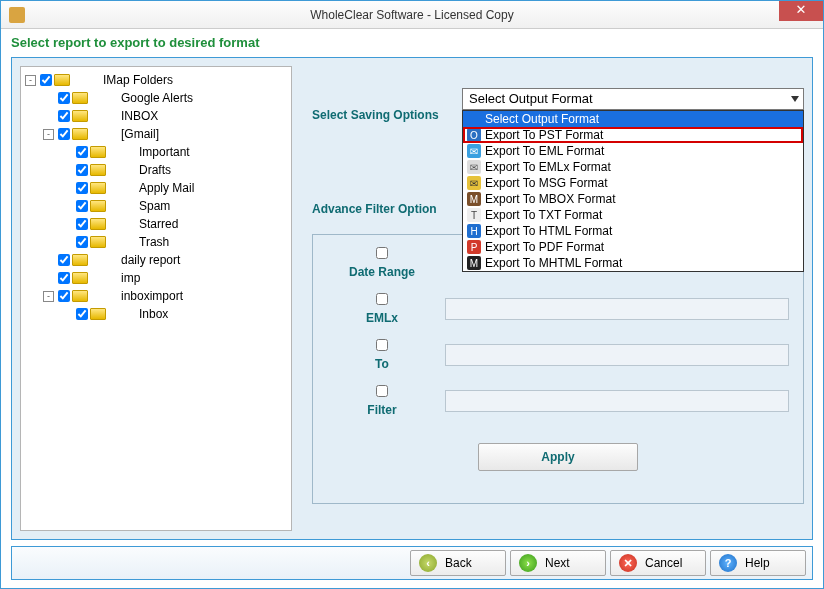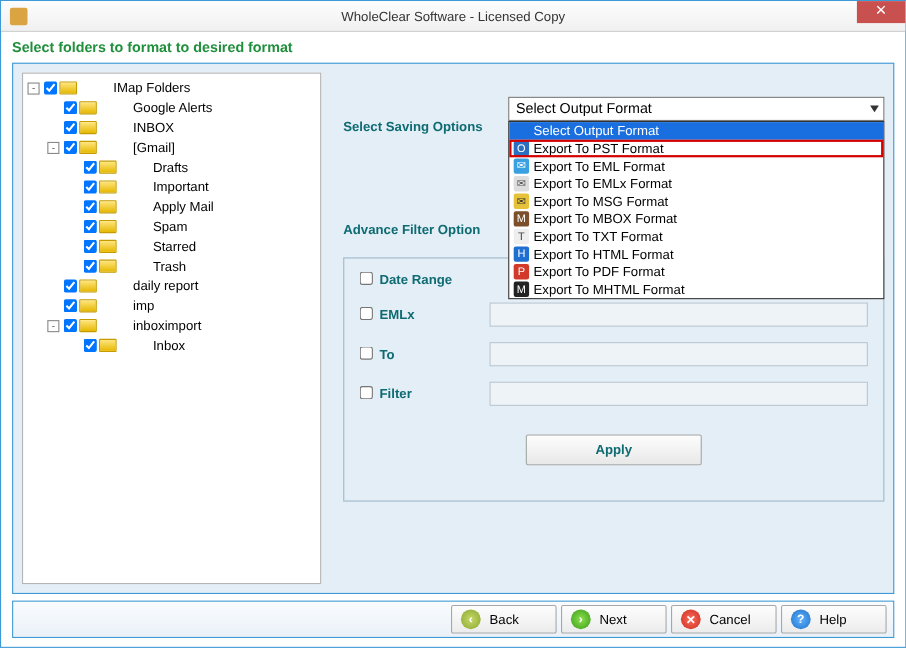--- a/index.html
+++ b/index.html
@@ -39,21 +39,21 @@
 .dropdown { position: absolute; top: 22px; left: 0; right: 0; background: #fff; border: 1px solid #333; z-index: 50; }
 .dropdown .opt { display: flex; align-items: center; gap: 4px; padding: 1px 4px; font-size: 13px; cursor: pointer; }
 .dropdown .opt.selected { background: #1a6fe0; color: #fff; }
 .dropdown .opt.highlighted { outline: 2px solid #d40000; outline-offset: -2px; }
 .dropdown .fi { width: 14px; height: 14px; display: inline-flex; align-items: center; justify-content: center; font-size: 10px; border-radius: 2px; }
 
 .section-label { color: #0f6b72; font-weight: bold; margin-top: 80px; }
 
 .filters { border: 1px solid #9fb8c9; margin-top: 18px; padding: 12px 14px 16px 14px; display: flex; flex-direction: column; gap: 14px; }
 .filter-row { display: flex; align-items: center; gap: 8px; }
-.filter-row label { display: flex; align-items: flex-start; gap: 6px; color: #0f6b72; font-weight: bold; width: 110px; cursor: pointer; }
+.filter-row label { display: flex; align-items: center; gap: 6px; color: #0f6b72; font-weight: bold; width: 110px; cursor: pointer; flex-direction: column; }
 .textfield { flex: 1; height: 22px; border: 1px solid #b9c6d0; background: #eef3f8; }
 
 .apply-btn { width: 160px; height: 28px; margin: 12px auto 16px auto; border: 1px solid #a7a7a7; background: linear-gradient(#fdfdfd, #e8e8e8); color: #0f6b72; font-weight: bold; display: flex; align-items: center; justify-content: center; cursor: pointer; border-radius: 2px; }
 
 .footer { position: absolute; left: 10px; right: 10px; bottom: 8px; height: 34px; border: 1px solid #3e9ad6; background: linear-gradient(#fafcfe, #e9f1f8); display: flex; align-items: center; justify-content: flex-end; padding-right: 6px; gap: 4px; }
 .fbtn { width: 96px; height: 26px; border: 1px solid #a7a7a7; background: linear-gradient(#fdfdfd, #ececec); border-radius: 2px; display: flex; align-items: center; gap: 8px; padding-left: 8px; cursor: pointer; }
 .ficon { width: 18px; height: 18px; border-radius: 50%; display: flex; align-items: center; justify-content: center; color: #fff; font-size: 11px; font-weight: bold; }
 .ficon.back { background: radial-gradient(#c5d96a, #8aa62c); }
 .ficon.next { background: radial-gradient(#8be04a, #3a9a1c); }
 .ficon.cancel { background: radial-gradient(#ff6a5a, #c72f1f); }
@@ -63,21 +63,21 @@
 <body>
 
 <div class="window">
 
   <div class="titlebar">
     <div class="title-icon"></div>
     <div class="title-text">WholeClear Software - Licensed Copy</div>
     <div class="close-btn">✕</div>
   </div>
 
-  <div class="subheader">Select folders to format to desired format</div>
+  <div class="subheader">Select report to export to desired format</div>
 
   <div class="content">
 
     <div class="tree-panel">
       <div class="tree" id="tree">
           <ul>
             <li>
               <div class="row">
                 <span class="exp">-</span>
                 <input type="checkbox" class="chk" checked="" style="">
@@ -107,29 +107,29 @@
                     <input type="checkbox" class="chk" checked="" style="">
                     <span class="folder-icon"></span>
                     <span class="label">[Gmail]</span>
                   </div>
                   <ul>
                     <li>
                       <div class="row">
                         <span class="exp blank"></span>
                         <input type="checkbox" class="chk" checked="" style="">
                         <span class="folder-icon"></span>
+                        <span class="label">Important</span>
+                      </div>
+                    </li>
+                    <li>
+                      <div class="row">
+                        <span class="exp blank"></span>
+                        <input type="checkbox" class="chk" checked="" style="">
+                        <span class="folder-icon"></span>
                         <span class="label">Drafts</span>
-                      </div>
-                    </li>
-                    <li>
-                      <div class="row">
-                        <span class="exp blank"></span>
-                        <input type="checkbox" class="chk" checked="" style="">
-                        <span class="folder-icon"></span>
-                        <span class="label">Important</span>
                       </div>
                     </li>
                     <li>
                       <div class="row">
                         <span class="exp blank"></span>
                         <input type="checkbox" class="chk" checked="" style="">
                         <span class="folder-icon"></span>
                         <span class="label">Apply Mail</span>
                       </div>
                     </li>

